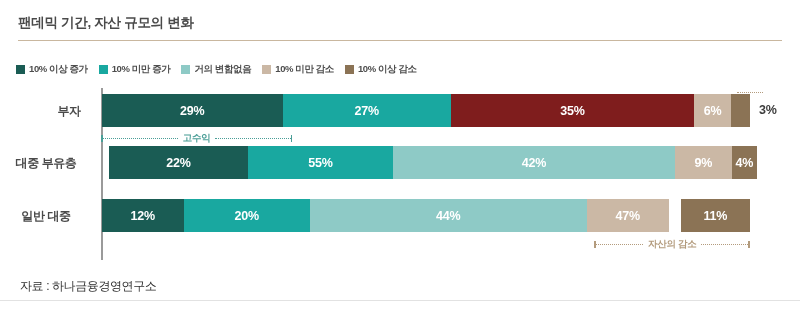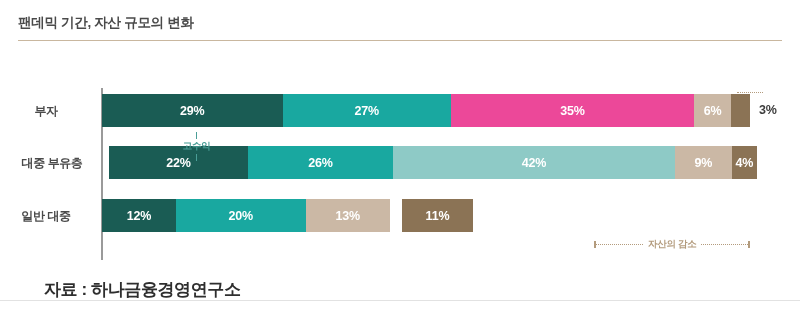--- a/index.html
+++ b/index.html
@@ -164,104 +164,128 @@
     height: 0;
     border-top-width: 1.5px;
     border-top-style: dotted;
   }
 
   
   #source-note {
     position: absolute;
     left: 20px;
     top: 278px;
-    font-size: 17px;
-    font-weight: bold;
+    font-size: 12px;
+    font-weight: normal;
     letter-spacing: -0.4px;
     color: #2e2e2e;
     white-space: nowrap;
-    margin-left: 24px;
   }
   #bottom-rule {
     position: absolute;
     left: 0;
     top: 300px;
     width: 800px;
     height: 1px;
     background: #e2e2e2;
   }
 </style>
 </head>
 <body>
 
 <div id="figure">
 
   <div id="chart-title">팬데믹 기간, 자산 규모의 변화</div>
   <div id="title-rule"></div>
 
+  <div id="legend">
+      <div class="legend-item">
+        <span class="legend-swatch" style="background: rgb(26, 92, 84);"></span>
+        <span>10% 이상 증가</span>
+      </div>
+      <div class="legend-item">
+        <span class="legend-swatch" style="background: rgb(25, 168, 160);"></span>
+        <span>10% 미만 증가</span>
+      </div>
+      <div class="legend-item">
+        <span class="legend-swatch" style="background: rgb(142, 202, 198);"></span>
+        <span>거의 변함없음</span>
+      </div>
+      <div class="legend-item">
+        <span class="legend-swatch" style="background: rgb(203, 184, 165);"></span>
+        <span>10% 미만 감소</span>
+      </div>
+      <div class="legend-item">
+        <span class="legend-swatch" style="background: rgb(139, 115, 85);"></span>
+        <span>10% 이상 감소</span>
+      </div>
+    </div>
 
   <div id="plot">
     <div id="axis-line"></div>
   <div class="row" style="top: 6px; height: 33px;">
-        <div class="row-label" style="top: 9px;">부자</div>
+        <div class="row-label" style="top: 9px; padding-left: 23px;">부자</div>
         <div class="outside-label" style="left: 759px; top: 9px;">3%</div>
         <div class="bar-track" style="width: 648px;">
           <div class="seg" style="width: 187.92px; background: rgb(26, 92, 84);">
             <span class="seg-label">29%</span>
           </div>
           <div class="seg" style="width: 174.96px; background: rgb(25, 168, 160);">
             <span class="seg-label">27%</span>
           </div>
-          <div class="seg" style="width: 253px; background: #ec4899;">
+          <div class="seg" style="width: 253px; background: #7f1d1d;">
             <span class="seg-label">35%</span>
           </div>
           <div class="seg" style="width: 38.88px; background: rgb(203, 184, 165);">
             <span class="seg-label">6%</span>
           </div>
           <div class="seg" style="width: 19.44px; background: rgb(139, 115, 85);"></div>
         </div>
       </div>
       <div class="row" style="top: 58px; height: 33px;">
-        <div class="row-label" style="top: 9px; padding-left: 6px;">대중 부유층</div>
+        <div class="row-label" style="top: 9px;">대중 부유층</div>
         <div class="bar-track" style="width: 648px; padding-left: 7px;">
           <div class="seg" style="width: 142.56px; background: rgb(26, 92, 84);">
             <span class="seg-label">22%</span>
           </div>
           <div class="seg" style="width: 149.04px; background: rgb(25, 168, 160);">
-            <span class="seg-label">26%</span>
+            <span class="seg-label">55%</span>
           </div>
           <div class="seg" style="width: 289px; background: rgb(142, 202, 198); align-items: center;">
             <span class="seg-label">42%</span>
           </div>
           <div class="seg" style="width: 58.32px; background: rgb(203, 184, 165);">
             <span class="seg-label">9%</span>
           </div>
           <div class="seg" style="width: 25.92px; background: rgb(139, 115, 85);">
             <span class="seg-label">4%</span>
           </div>
         </div>
       </div>
       <div class="row" style="top: 111px; height: 33px;">
         <div class="row-label" style="top: 9px;">일반 대중</div>
         <div class="bar-track" style="width: 648px;">
-          <div class="seg" style="width: 74px; background: rgb(26, 92, 84);">
+          <div class="seg" style="width: 84px; background: rgb(26, 92, 84);">
             <span class="seg-label">12%</span>
           </div>
           <div class="seg" style="width: 129.6px; background: rgb(25, 168, 160);">
             <span class="seg-label">20%</span>
           </div>
+          <div class="seg" style="width: 285.12px; background: rgb(142, 202, 198);">
+            <span class="seg-label">44%</span>
+          </div>
           <div class="seg" style="width: 84.24px; background: rgb(203, 184, 165);">
-            <span class="seg-label">13%</span>
+            <span class="seg-label">47%</span>
           </div>
           <div class="seg" style="width: 71.28px; background: rgb(139, 115, 85); margin-left: 12px;">
             <span class="seg-label">11%</span>
           </div>
         </div>
       </div>
-      <div class="bracket" style="left: 101px; width: 191.16px; top: 44px; flex-direction: column;">
+      <div class="bracket" style="left: 101px; width: 191.16px; top: 44px;">
         <span class="cap" style="background: rgb(74, 158, 151);"></span>
         <span class="dash" style="border-top-color: rgb(74, 158, 151);"></span>
         <span class="bracket-text" style="color: rgb(74, 158, 151);">고수익</span>
         <span class="dash" style="border-top-color: rgb(74, 158, 151);"></span>
         <span class="cap" style="background: rgb(74, 158, 151);"></span>
       </div>
       <div class="bracket" style="left: 594.48px; width: 155.52px; top: 150px; justify-content: flex-end;">
         <span class="cap" style="background: rgb(179, 155, 125);"></span>
         <span class="dash" style="border-top-color: rgb(179, 155, 125);"></span>
         <span class="bracket-text" style="color: rgb(179, 155, 125);">자산의 감소</span>

